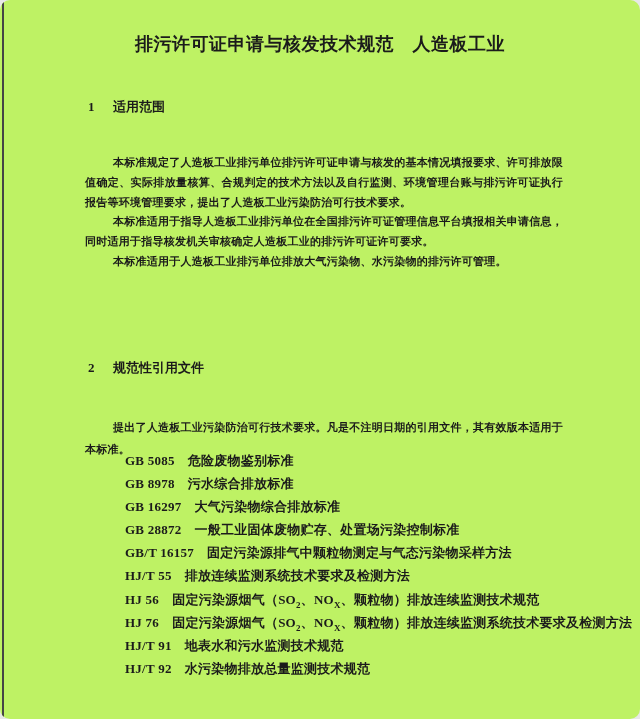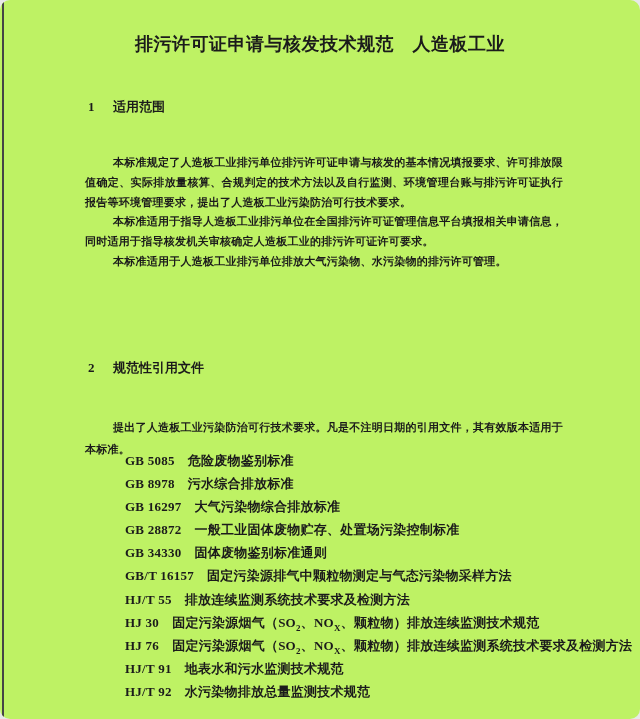--- a/index.html
+++ b/index.html
@@ -118,22 +118,21 @@
 
   <div class="body-block" id="sec2-intro-block">
     <p>提出了人造板工业污染防治可行技术要求。凡是不注明日期的引用文件，其有效版本适用于本标准。</p>
   </div>
 
   <ul class="ref-list" id="ref-list">
       <li><span class="ref-code">GB 5085</span><span class="ref-title">危险废物鉴别标准</span></li>
       <li><span class="ref-code">GB 8978</span><span class="ref-title">污水综合排放标准</span></li>
       <li><span class="ref-code">GB 16297</span><span class="ref-title">大气污染物综合排放标准</span></li>
       <li><span class="ref-code">GB 28872</span><span class="ref-title">一般工业固体废物贮存、处置场污染控制标准</span></li>
-      <li><span class="ref-code">GB 34330</span><span class="ref-title">固体废物鉴别标准通则</span></li>
       <li><span class="ref-code">GB/T 16157</span><span class="ref-title">固定污染源排气中颗粒物测定与气态污染物采样方法</span></li>
       <li><span class="ref-code">HJ/T 55</span><span class="ref-title">排放连续监测系统技术要求及检测方法</span></li>
-      <li><span class="ref-code">HJ 30</span><span class="ref-title">固定污染源烟气（SO<sub>2</sub>、NO<sub>X</sub>、颗粒物）排放连续监测技术规范</span></li>
+      <li><span class="ref-code">HJ 56</span><span class="ref-title">固定污染源烟气（SO<sub>2</sub>、NO<sub>X</sub>、颗粒物）排放连续监测技术规范</span></li>
       <li><span class="ref-code">HJ 76</span><span class="ref-title">固定污染源烟气（SO<sub>2</sub>、NO<sub>X</sub>、颗粒物）排放连续监测系统技术要求及检测方法</span></li>
       <li><span class="ref-code">HJ/T 91</span><span class="ref-title">地表水和污水监测技术规范</span></li>
       <li><span class="ref-code">HJ/T 92</span><span class="ref-title">水污染物排放总量监测技术规范</span></li>
     </ul>
 
 </div>
 
 </body></html>

